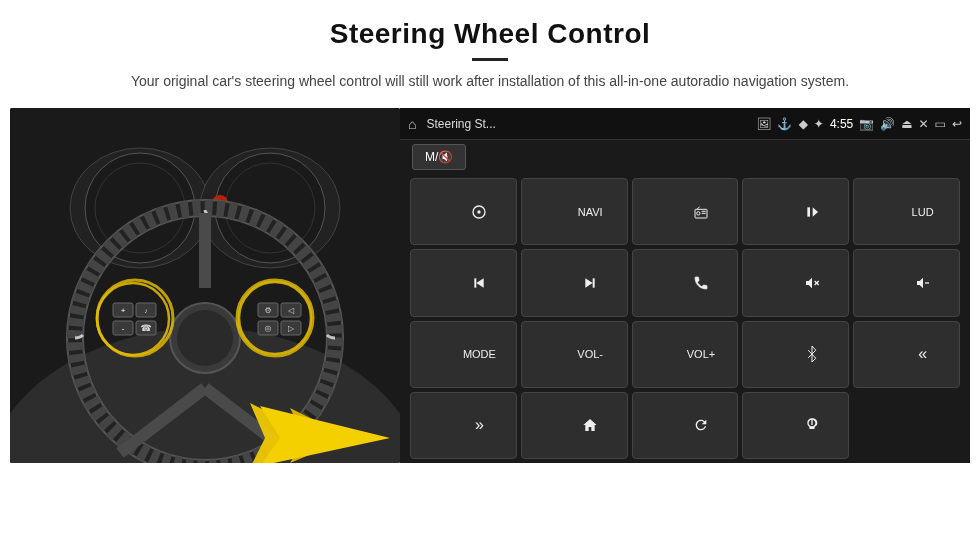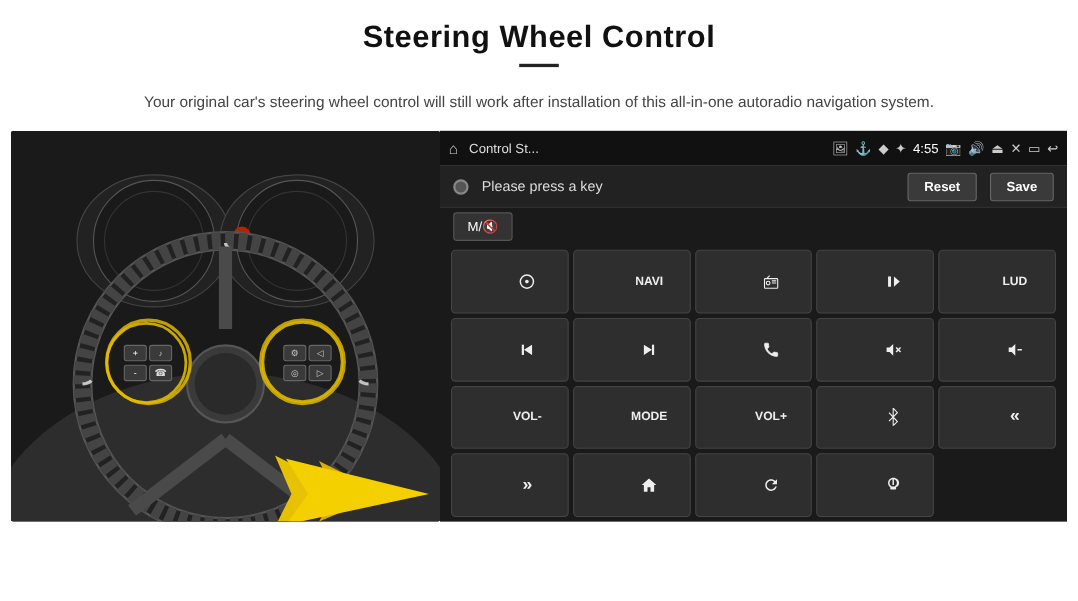--- a/index.html
+++ b/index.html
@@ -30,21 +30,20 @@
       background: #222;
       margin: 8px auto 10px;
     }
     .subtitle {
       font-size: 14px;
       color: #444;
       text-align: center;
       max-width: 760px;
       line-height: 1.5;
       margin-bottom: 16px;
-      margin-top: 11px;
     }
     .content-row {
       display: flex;
       flex-direction: row;
       width: 960px;
       gap: 0;
     }
     
     .steering-img {
       width: 390px;
@@ -164,21 +163,21 @@
       background: #2e2e2e;
       border: 1px solid #444;
       border-radius: 4px;
       color: #eee;
       font-size: 11px;
       display: flex;
       align-items: center;
       justify-content: center;
       cursor: pointer;
       min-height: 34px;
-      font-weight: 700;
+      font-weight: 400;
       padding-left: 32px;
     }
     .hu-btn svg {
       width: 16px;
       height: 16px;
       fill: #eee;
     }
     
     .arrow-btn {
       font-size: 16px;
@@ -258,41 +257,35 @@
         <polygon points="240,295 310,330 240,360 255,330" fill="#f0c800" opacity="0.95"></polygon>
 
         <polygon points="250,298 380,330 250,358 270,330" fill="#f5d000"></polygon>
       </svg>
     </div>
 
     <div class="head-unit">
 
       <div class="status-bar">
         <span class="status-home-icon">⌂</span>
-        <span class="status-title">Control St...</span>
+        <span class="status-title">Steering St...</span>
 
         <span class="status-icon-item">🖼</span>
         <span class="status-icon-item">⚓</span>
         <span class="status-icon-item">◆</span>
         <span class="status-icon-item">✦</span>
         <span class="status-time">4:55</span>
         <span class="status-icon-item">📷</span>
         <span class="status-icon-item">🔊</span>
         <span class="status-icon-item">⏏</span>
         <span class="status-icon-item">✕</span>
         <span class="status-icon-item">▭</span>
         <span class="status-icon-item">↩</span>
       </div>
 
-      <div class="wheelkey-row">
-        <div class="radio-dot"></div>
-        <span class="press-key-text">Please press a key</span>
-        <button class="btn-reset">Reset</button>
-        <button class="btn-save">Save</button>
-      </div>
 
       <div class="mute-row">
         <button class="btn-mute">M/🔇</button>
       </div>
 
       <div class="btn-grid">
 
         <button class="hu-btn">
           <svg viewBox="0 0 24 24" xmlns="http://www.w3.org/2000/svg">
               <circle cx="12" cy="12" r="9" stroke="#eee" stroke-width="2" fill="none"></circle>
@@ -341,22 +334,22 @@
             <line x1="22" y1="9" x2="16" y2="15" stroke="#eee" stroke-width="2"></line>
           </svg>
         </button>
         <button class="hu-btn">
           <svg viewBox="0 0 24 24" xmlns="http://www.w3.org/2000/svg">
             <path d="M3,9H7L12,4V20L7,15H3V9Z" fill="#eee"></path>
             <line x1="15" y1="12" x2="21" y2="12" stroke="#eee" stroke-width="2"></line>
           </svg>
         </button>
 
+        <button class="hu-btn">MODE</button>
         <button class="hu-btn">VOL-</button>
-        <button class="hu-btn">MODE</button>
         <button class="hu-btn">VOL+</button>
         <button class="hu-btn">
           <svg viewBox="0 0 24 24" xmlns="http://www.w3.org/2000/svg">
             <path d="M6.3,17.7l11.4-11.4L12,0v24l5.7-5.7L6.3,6.3" stroke="#eee" stroke-width="1.5" fill="none"></path>
           </svg>
         </button>
 
         <button class="hu-btn arrow-btn">«</button>
         <button class="hu-btn arrow-btn">»</button>
         <button class="hu-btn">

